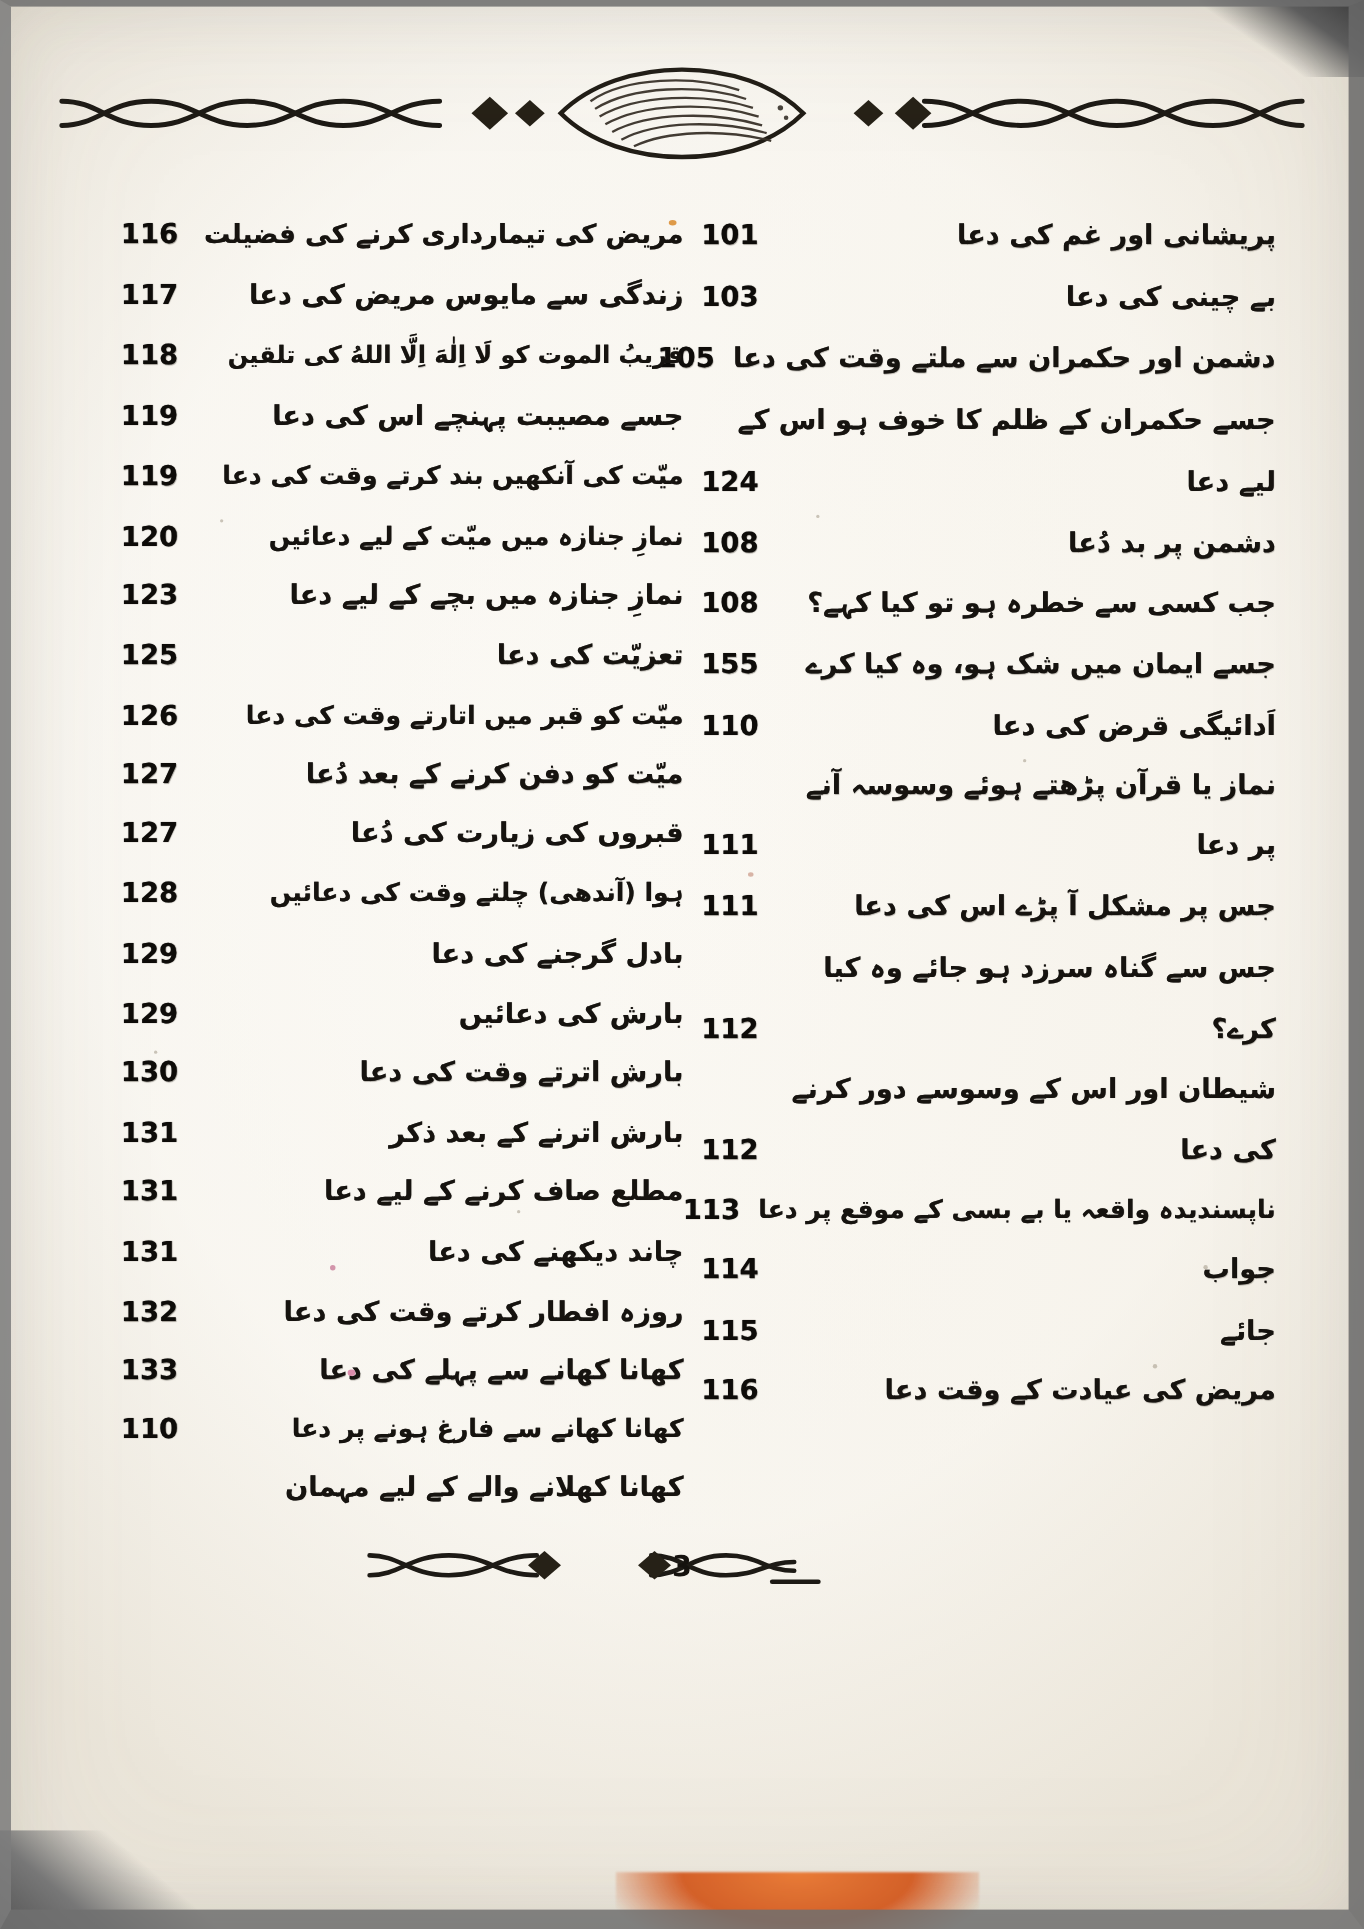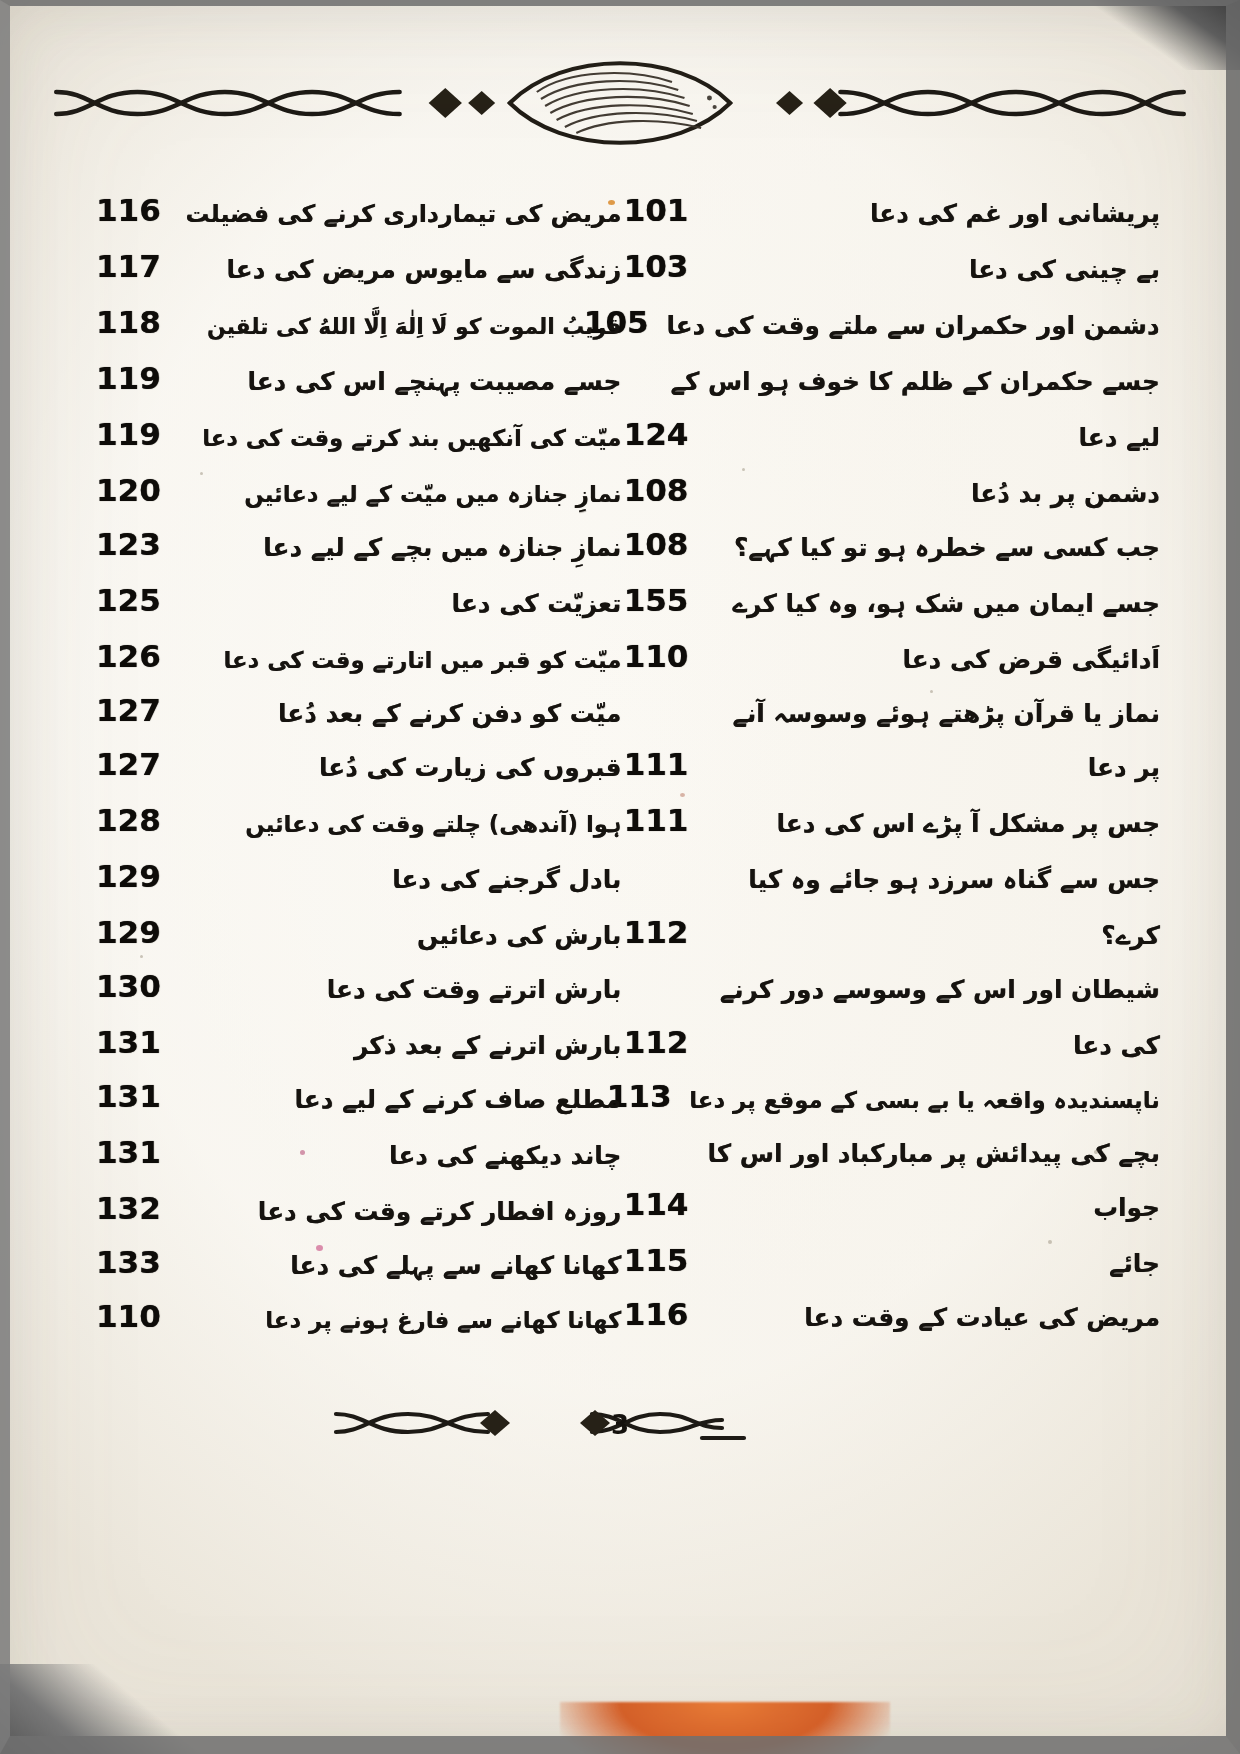--- a/index.html
+++ b/index.html
@@ -106,24 +106,24 @@
     transform:scaleX(.99);
     text-shadow:0 0 .6px rgba(0,0,0,.55), .4px .3px .7px rgba(40,32,22,.30);
   }
   
   .col-right .title{ text-align:right; padding-left:14px;}
   .col-left  .title{ text-align:right; padding-left:10px;}
 
   .pg{
     flex:0 0 auto;
     width:66px;
-    text-align:left;
+    text-align:right;
     font-family:"DejaVu Sans","Liberation Sans",sans-serif;
     font-weight:bold;
-    font-size:31px;
+    font-size:25px;
     color:#0e0c09;
     direction:ltr;
     text-shadow:0 0 .7px rgba(0,0,0,.6), .5px .4px .8px rgba(35,28,18,.35);
   }
   .pg.blank{ color:transparent; }
 
   
   .row.cont .title{ font-size:25px; }
 
   
@@ -250,24 +250,20 @@
           </div>
           <div class="row cont" style="height:56px">
             <span class="title">کی دعا</span>
             <span class="pg">112</span>
           </div>
           <div class="row" style="height:54px">
             <span class="title" style="font-size:23px">ناپسندیدہ واقعہ یا بے بسی کے موقع پر دعا</span>
             <span class="pg">113</span>
           </div>
           <div class="row cont" style="height:54px">
-            <span class="title">بچے کی پیدائش پر مبارکباد اور اس کا</span>
-            <span class="pg blank"></span>
-          </div>
-          <div class="row cont" style="height:54px">
             <span class="title">جواب</span>
             <span class="pg">114</span>
           </div>
           <div class="row cont" style="height:56px">
             <span class="title">جائے</span>
             <span class="pg">115</span>
           </div>
           <div class="row" style="height:54px">
             <span class="title">مریض کی عیادت کے وقت دعا</span>
             <span class="pg">116</span>
@@ -353,20 +349,24 @@
             <span class="title">روزہ افطار کرتے وقت کی دعا</span>
             <span class="pg">132</span>
           </div>
           <div class="row" style="height:54px">
             <span class="title">کھانا کھانے سے پہلے کی دعا</span>
             <span class="pg">133</span>
           </div>
           <div class="row" style="height:54px">
             <span class="title" style="font-size:23px">کھانا کھانے سے فارغ ہونے پر دعا</span>
             <span class="pg">110</span>
+          </div>
+          <div class="row" style="height:54px">
+            <span class="title">کھانا کھلانے والے کے لیے مہمان</span>
+            <span class="pg blank"></span>
           </div>
         </div>
       </div>
 
     </div>
   </div>
 
   <div class="footer-orn">
     <svg viewBox="0 0 420 62" preserveAspectRatio="none" aria-hidden="true">
       <g stroke="#1d1a15" fill="none" stroke-width="4.2" stroke-linecap="round">

